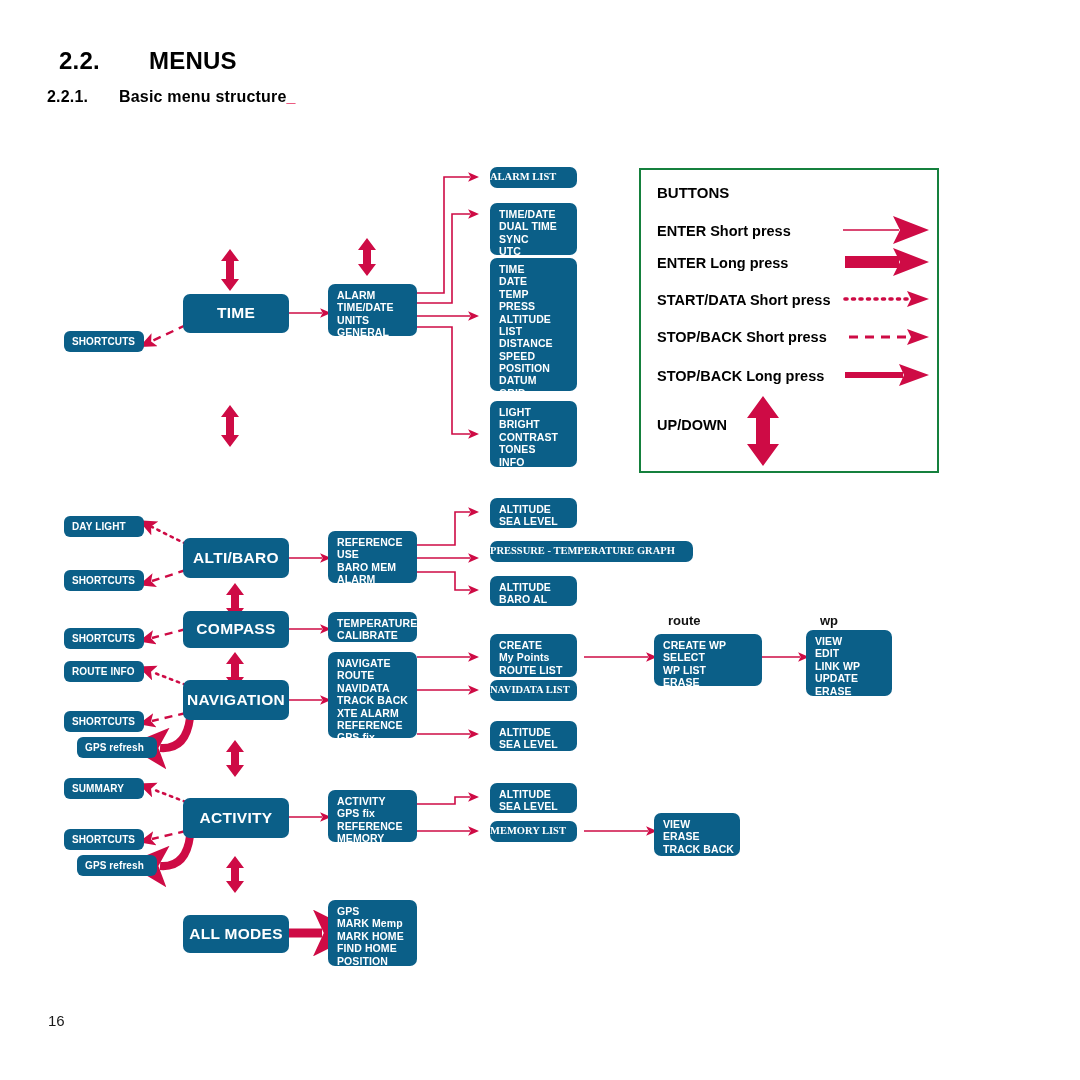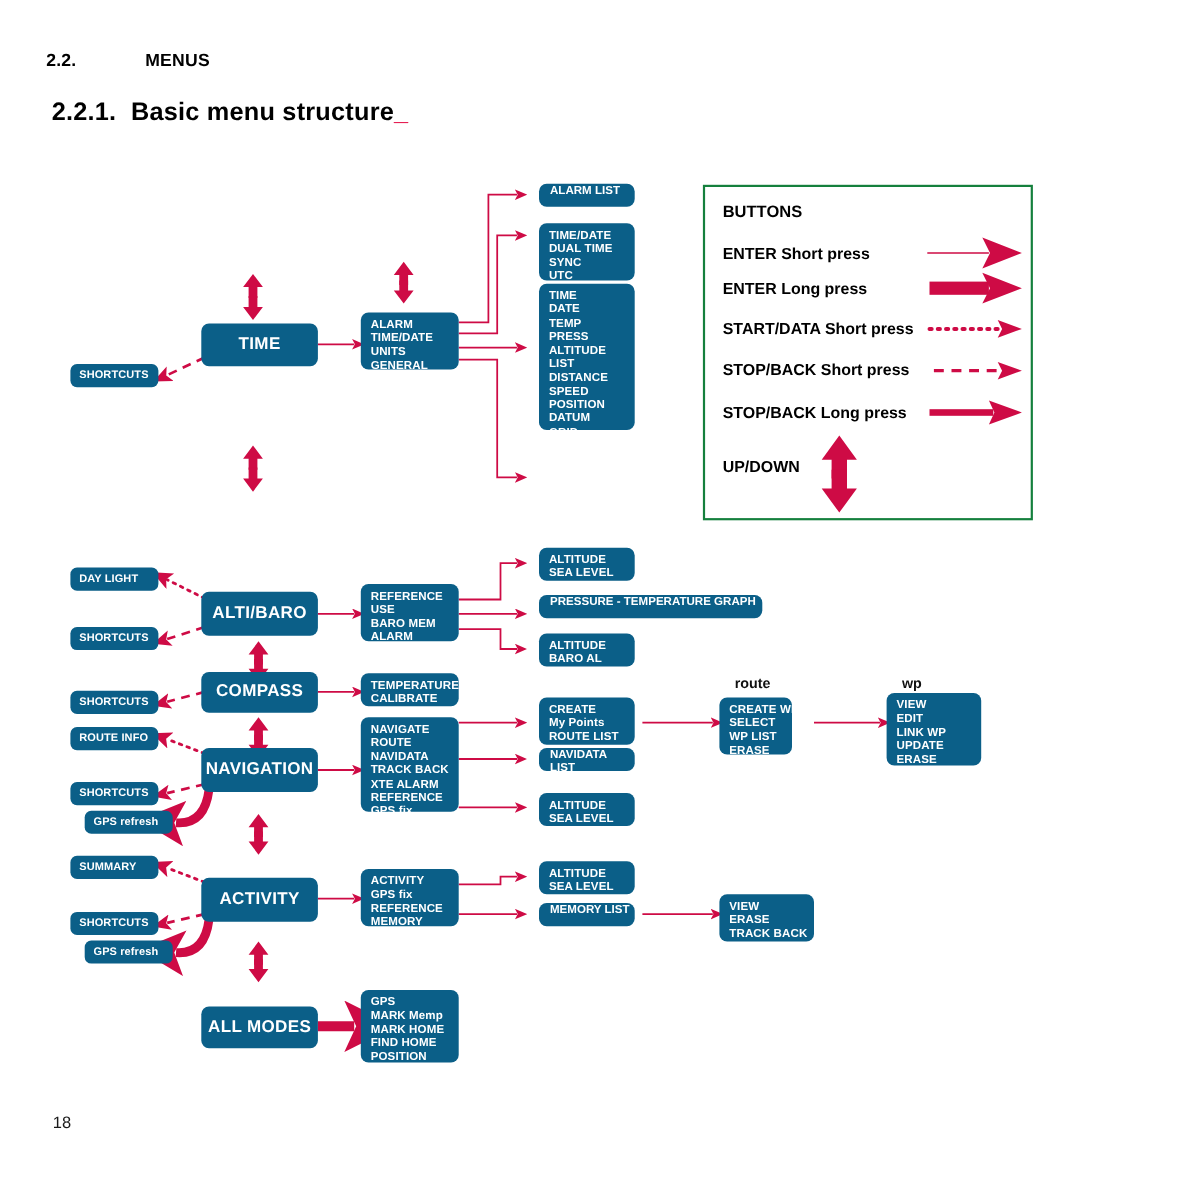--- a/index.html
+++ b/index.html
@@ -6,23 +6,23 @@
   body{
     width:1080px;height:1080px;background:#ffffff;
     font-family:"Liberation Sans", sans-serif;
     -webkit-font-smoothing:antialiased;
     position:relative;overflow:hidden;
   }
   .page{position:relative;width:1080px;height:1080px;}
 
   
   .h-sec{position:absolute;font-weight:bold;color:#000;white-space:nowrap;}
-  #h-22{left:42px;top:47px;font-size:16px;letter-spacing:.2px;}
+  #h-22{left:59px;top:47px;font-size:24px;letter-spacing:.2px;}
   #h-22 .num{display:inline-block;width:90px;}
-  #h-221{left:47px;top:88px;font-size:23px;letter-spacing:.2px;}
+  #h-221{left:47px;top:88px;font-size:16px;letter-spacing:.2px;}
   #h-221 .num{display:inline-block;width:72px;}
   .redtail{color:#e2003c;}
   #page-num{position:absolute;left:48px;top:1012px;font-size:15px;color:#1a1a1a;}
 
   
   #diagram{position:absolute;left:0;top:0;width:1080px;height:1000px;}
   #wires{position:absolute;left:0;top:0;width:1080px;height:1000px;}
 
   
   .box{
@@ -37,21 +37,21 @@
   }
   .box.list{
     font-size:10.5px;padding:5px 8px 5px 9px;letter-spacing:.1px;
   }
   .box.list .ln{display:block;white-space:nowrap;}
   .box.pill{
     font-size:10px;display:flex;align-items:center;
     padding-left:8px;letter-spacing:.1px;border-radius:6px;
   }
   .box.wide{
-    font-size:10.5px;display:flex;padding-left:10px;
+    font-size:10.5px;display:flex;align-items:center;font-family:Liberation Serif, serif;
   }
   .minilabel{
     position:absolute;font-size:13px;font-weight:bold;color:#111;
   }
 
   
   #legend{
     position:absolute;left:639px;top:168px;width:300px;height:305px;
     border:2px solid #15803d;background:#fff;box-sizing:border-box;
   }
@@ -192,20 +192,27 @@
       <span class="ln">PRESS</span>
       <span class="ln">ALTITUDE</span>
       <span class="ln">LIST</span>
       <span class="ln">DISTANCE</span>
       <span class="ln">SPEED</span>
       <span class="ln">POSITION</span>
       <span class="ln">DATUM</span>
       <span class="ln">GRID</span>
     </div>
 
+    <div class="box list" style="left:490px;top:401px;width:87px;height:66px;">
+      <span class="ln">LIGHT</span>
+      <span class="ln">BRIGHT</span>
+      <span class="ln">CONTRAST</span>
+      <span class="ln">TONES</span>
+      <span class="ln">INFO</span>
+    </div>
 
     <div class="box pill" style="left:64px;top:516px;width:80px;height:21px;">
       <span>DAY LIGHT</span>
     </div>
     <div class="box pill" style="left:64px;top:570px;width:80px;height:21px;">
       <span>SHORTCUTS</span>
     </div>
     <div class="box mode" style="left:183px;top:538px;width:106px;height:40px;">
       <span>ALTI/BARO</span>
     </div>
@@ -268,21 +275,21 @@
       <span>NAVIDATA LIST</span>
     </div>
     <div class="box list" style="left:490px;top:721px;width:87px;height:30px;">
       <span class="ln">ALTITUDE</span>
       <span class="ln">SEA LEVEL</span>
     </div>
 
     <div class="minilabel" style="left:668px;top:613px;">
       <span>route</span>
     </div>
-    <div class="box list" style="left:654px;top:634px;width:66px;height:52px;">
+    <div class="box list" style="left:654px;top:634px;width:108px;height:52px;">
       <span class="ln">CREATE WP</span>
       <span class="ln">SELECT</span>
       <span class="ln">WP LIST</span>
       <span class="ln">ERASE</span>
     </div>
 
     <div class="minilabel" style="left:820px;top:613px;">
       <span>wp</span>
     </div>
     <div class="box list" style="left:806px;top:630px;width:86px;height:66px;">
@@ -382,14 +389,14 @@
 
         <g fill="#ce0b45">
           <path d="M122 226 l16 22 h-9 v17 h-14 v-17 h-9 z"></path>
           <path d="M122 296 l16 -22 h-9 v-17 h-14 v17 h-9 z"></path>
         </g>
       </svg>
     </div>
 
   </div>
 
-  <div id="page-num">18</div>
+  <div id="page-num">16</div>
 </div>
 
 </body></html>

